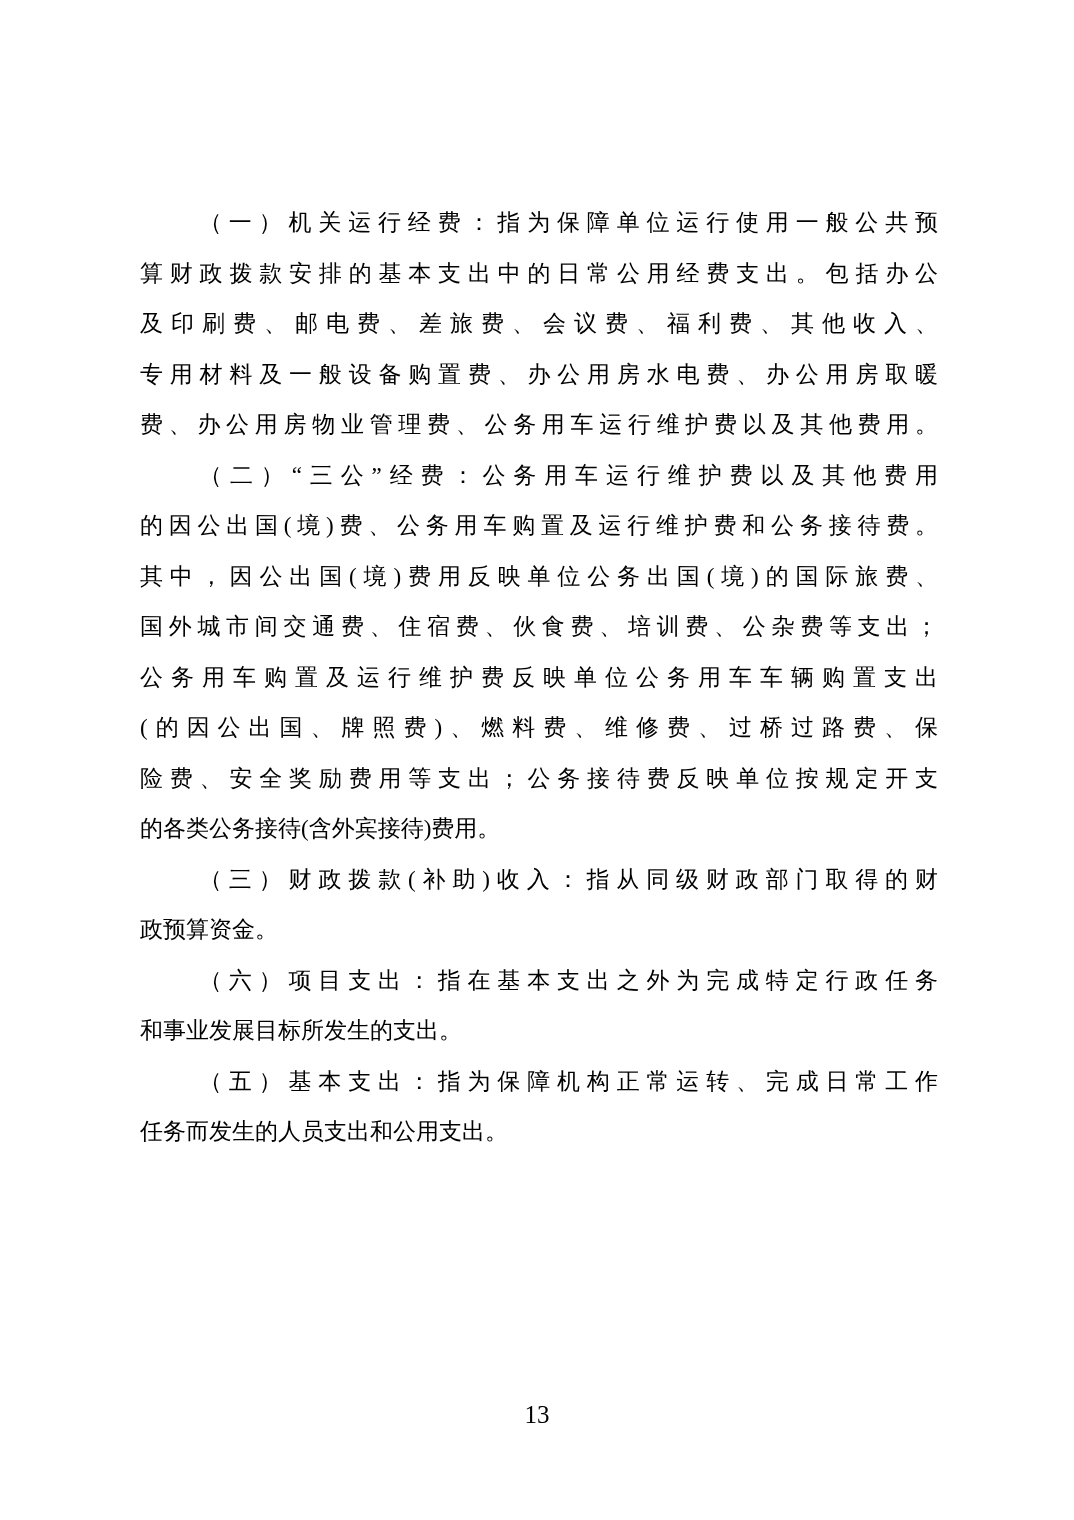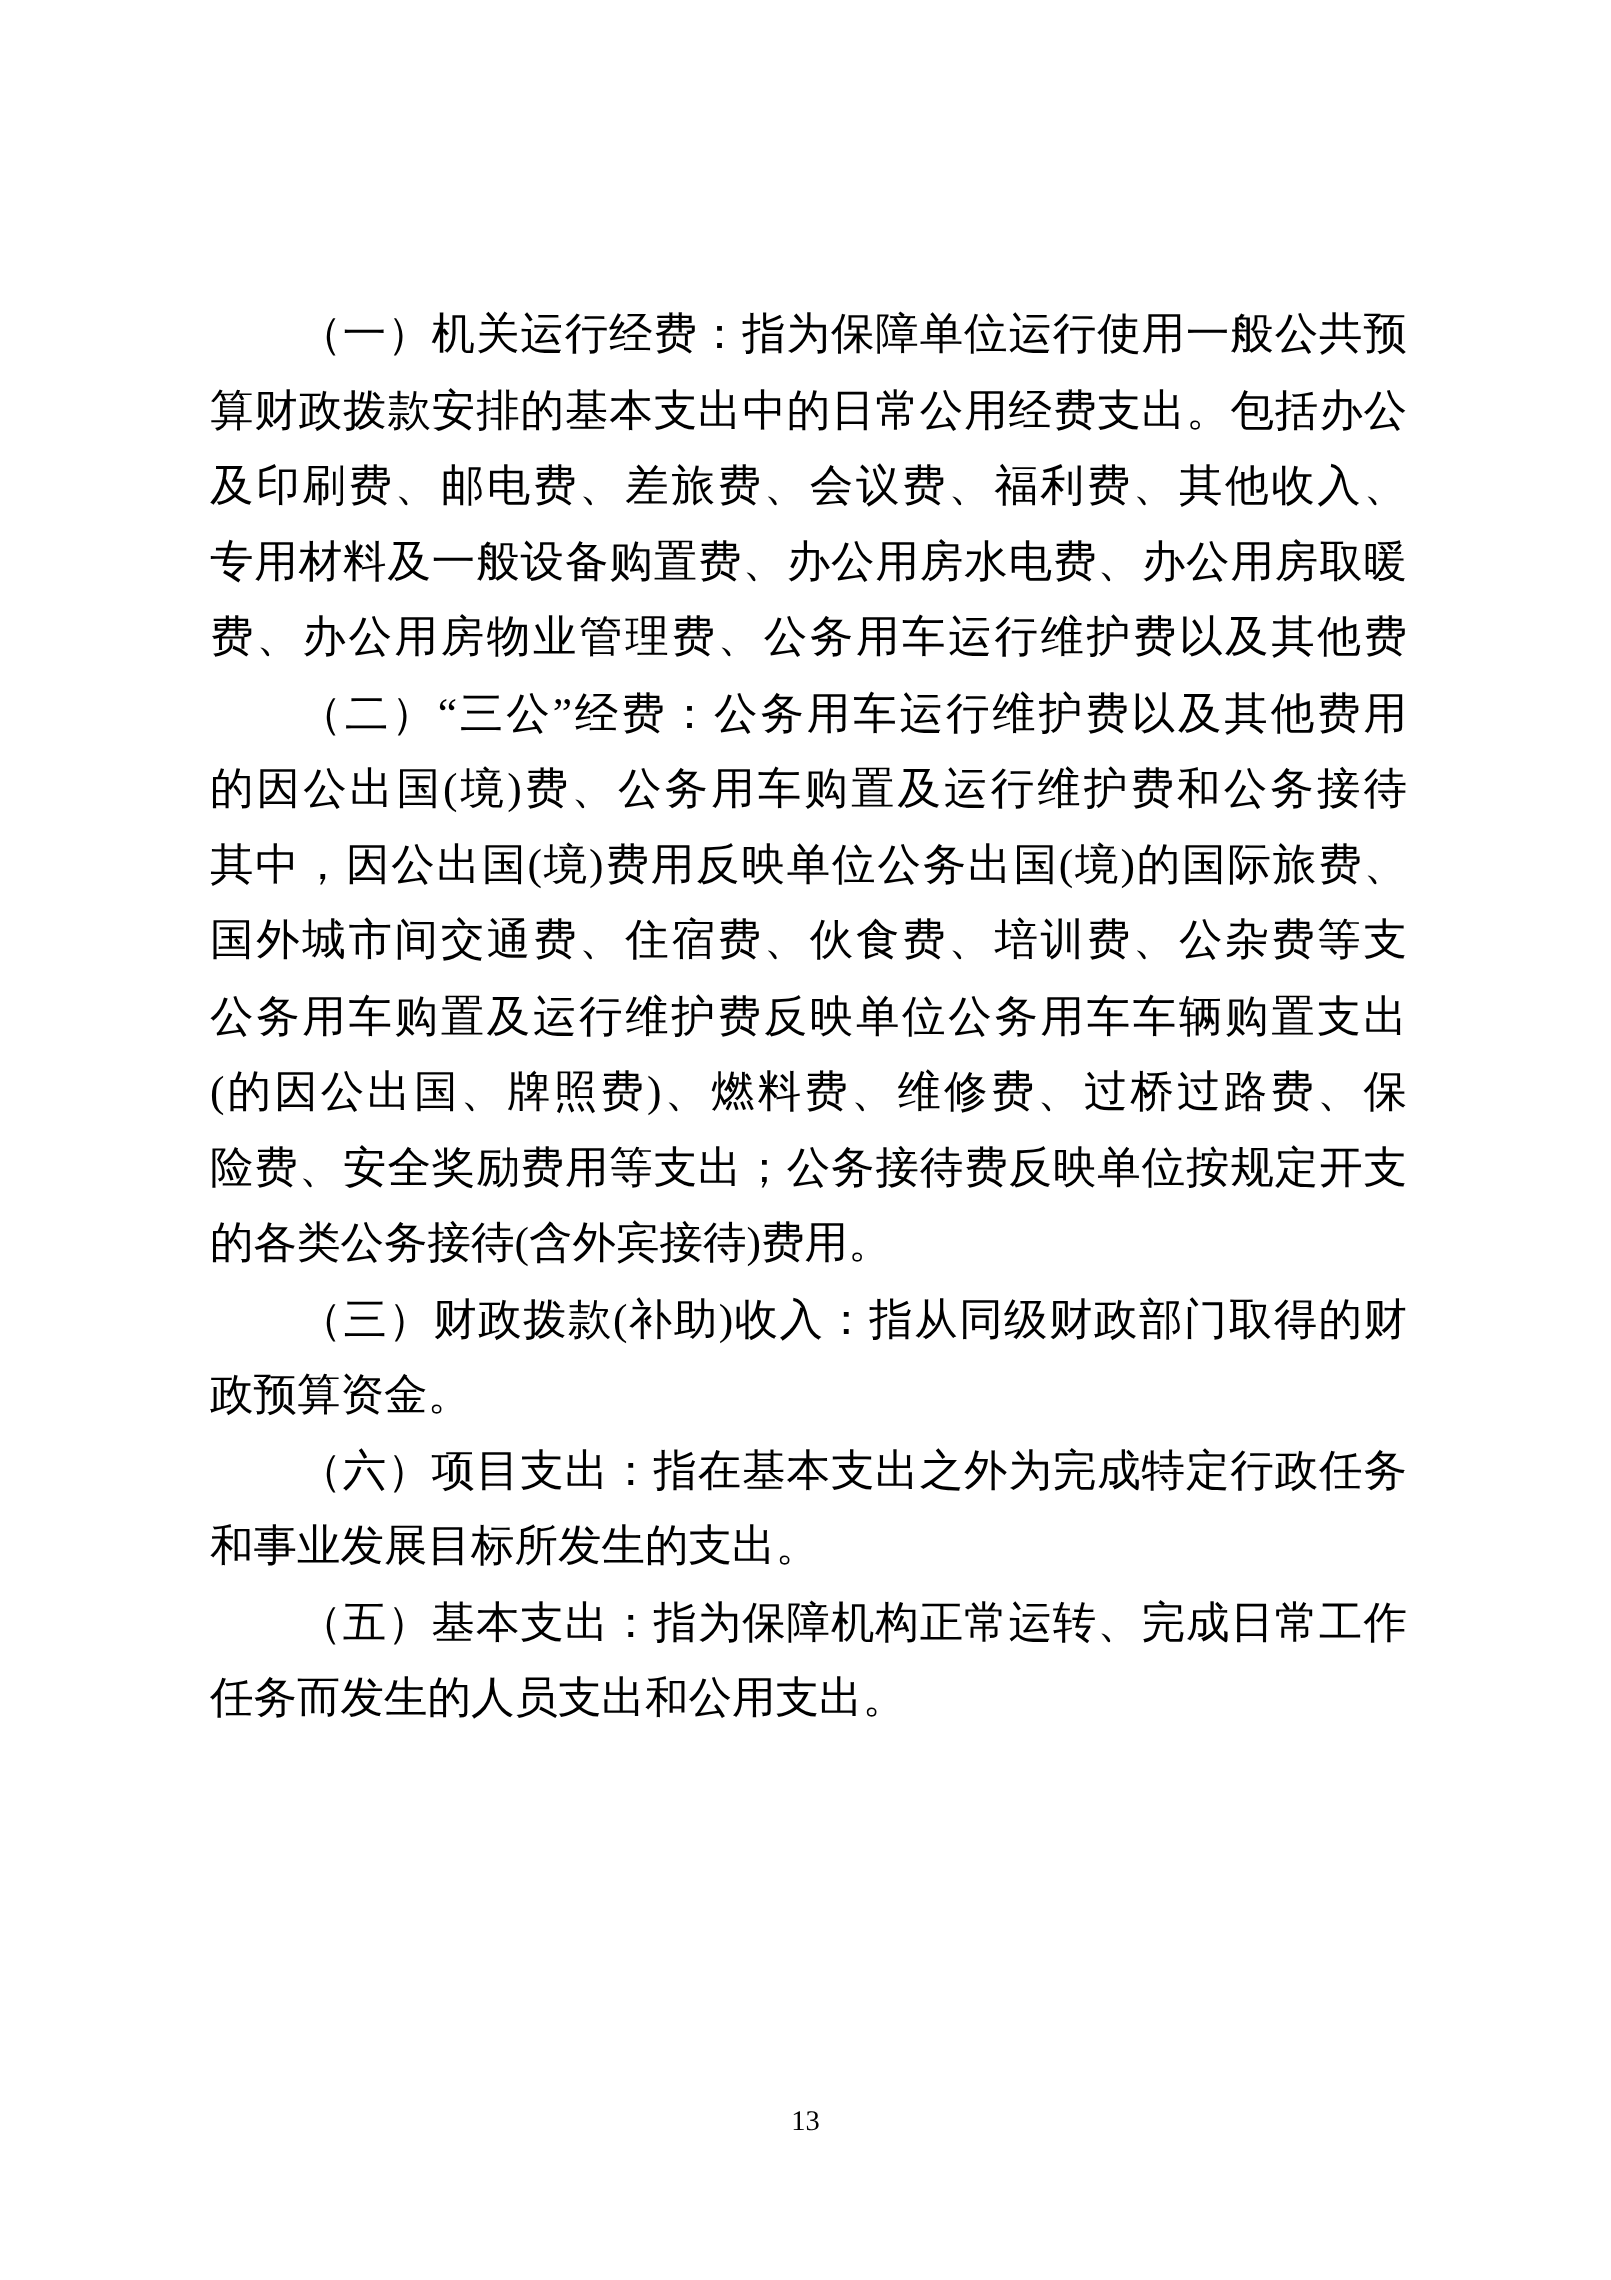--- a/index.html
+++ b/index.html
@@ -25,41 +25,41 @@
   .textblock {
     position: absolute;
     left: 140px;
     top: 198px;
     width: 798px;
   }
   .para { margin: 0; padding: 0; }
   .ln {
     height: 50.5px;
     line-height: 50.5px;
-    font-size: 29px;
+    font-size: 23px;
     letter-spacing: 0;
     white-space: normal;
     overflow: hidden;
     text-align: left;
   }
   
   .jf {
     text-align: justify;
     text-align-last: justify;
     -moz-text-align-last: justify;
   }
   
   .ind { padding-left: 59px; }
   .pagenum {
     position: absolute;
     left: 0;
     top: 1402px;
     width: 100%;
     text-align: center;
-    font-size: 19px;
+    font-size: 25px;
     line-height: 26px;
   }
 </style>
 </head>
 <body>
 
 <div class="page">
 
   <div class="textblock">
 

